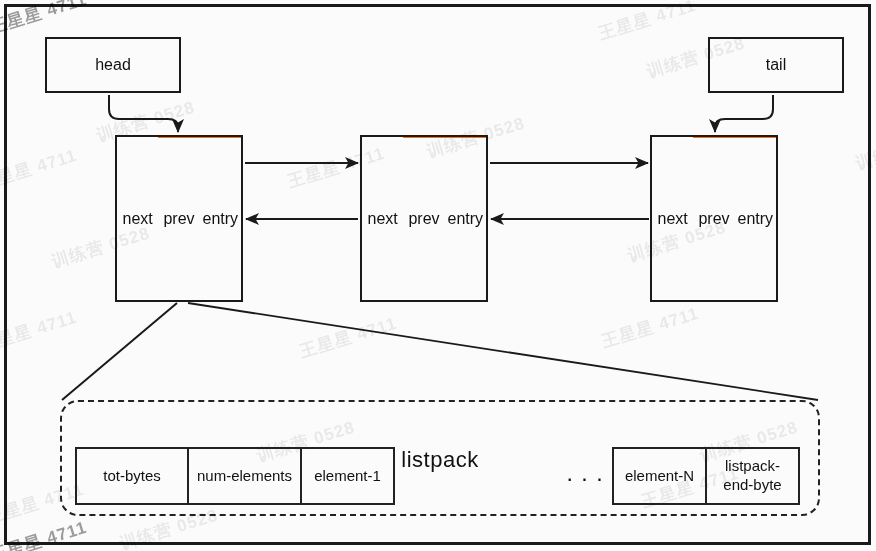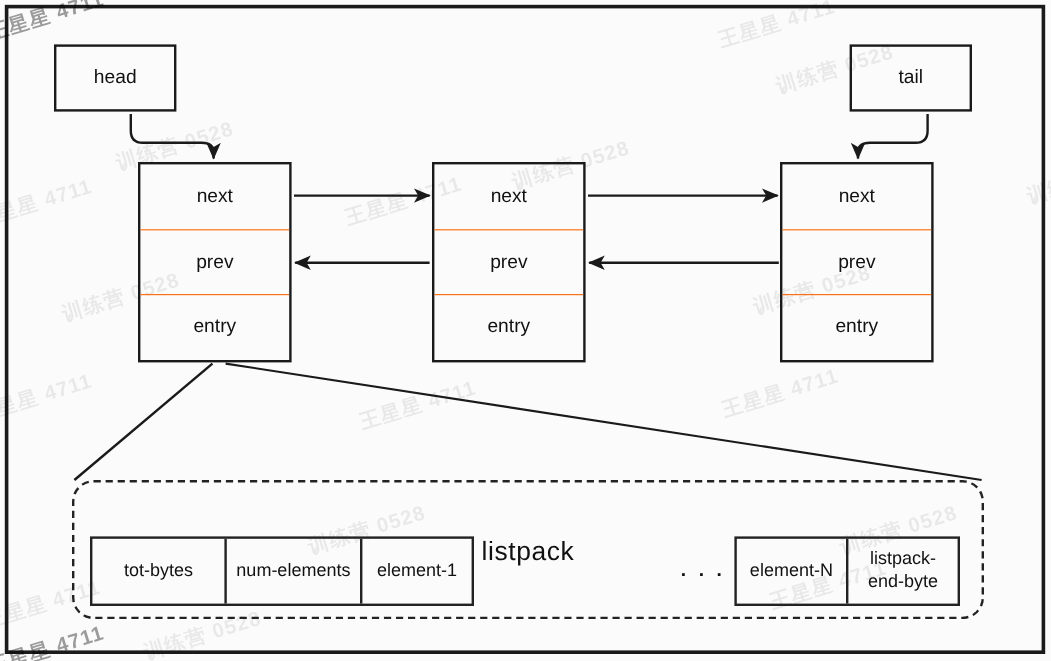--- a/index.html
+++ b/index.html
@@ -15,28 +15,28 @@
   }
   
   .wm{
     position:absolute;white-space:nowrap;font-size:17px;font-weight:700;
     color:#000;opacity:0.07;transform:rotate(-17deg);z-index:2;
     pointer-events:none;letter-spacing:1px;
   }
   .wm-dark{opacity:0.38;}
   
   .pbox{
-    position:absolute;width:102px;height:56px;border:2px solid #1a1a1a;
+    position:absolute;width:136px;height:56px;border:2px solid #1a1a1a;
     box-sizing:border-box;display:flex;align-items:center;justify-content:center;
     font-size:16px;z-index:3;background:transparent;
   }
   
   .node{
     position:absolute;width:128px;height:167px;border:2px solid #1a1a1a;
-    box-sizing:border-box;display:flex;flex-direction:column;z-index:3;
+    box-sizing:border-box;display:flex;flex-direction:row;z-index:3;
   }
   .node .row{
     flex:1;display:flex;align-items:center;justify-content:center;
     font-size:16px;
   }
   .node .row + .row{border-top:1px solid #f97316;}
   
   .arrows{position:absolute;left:0;top:0;z-index:4;pointer-events:none;}
   
   .listpack{

